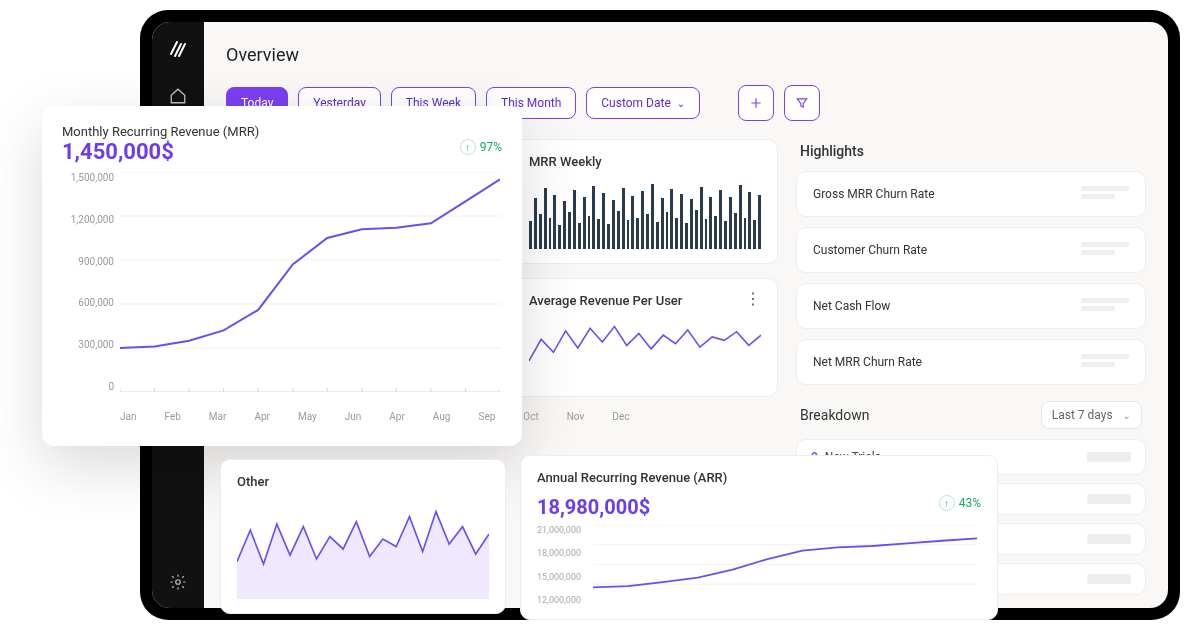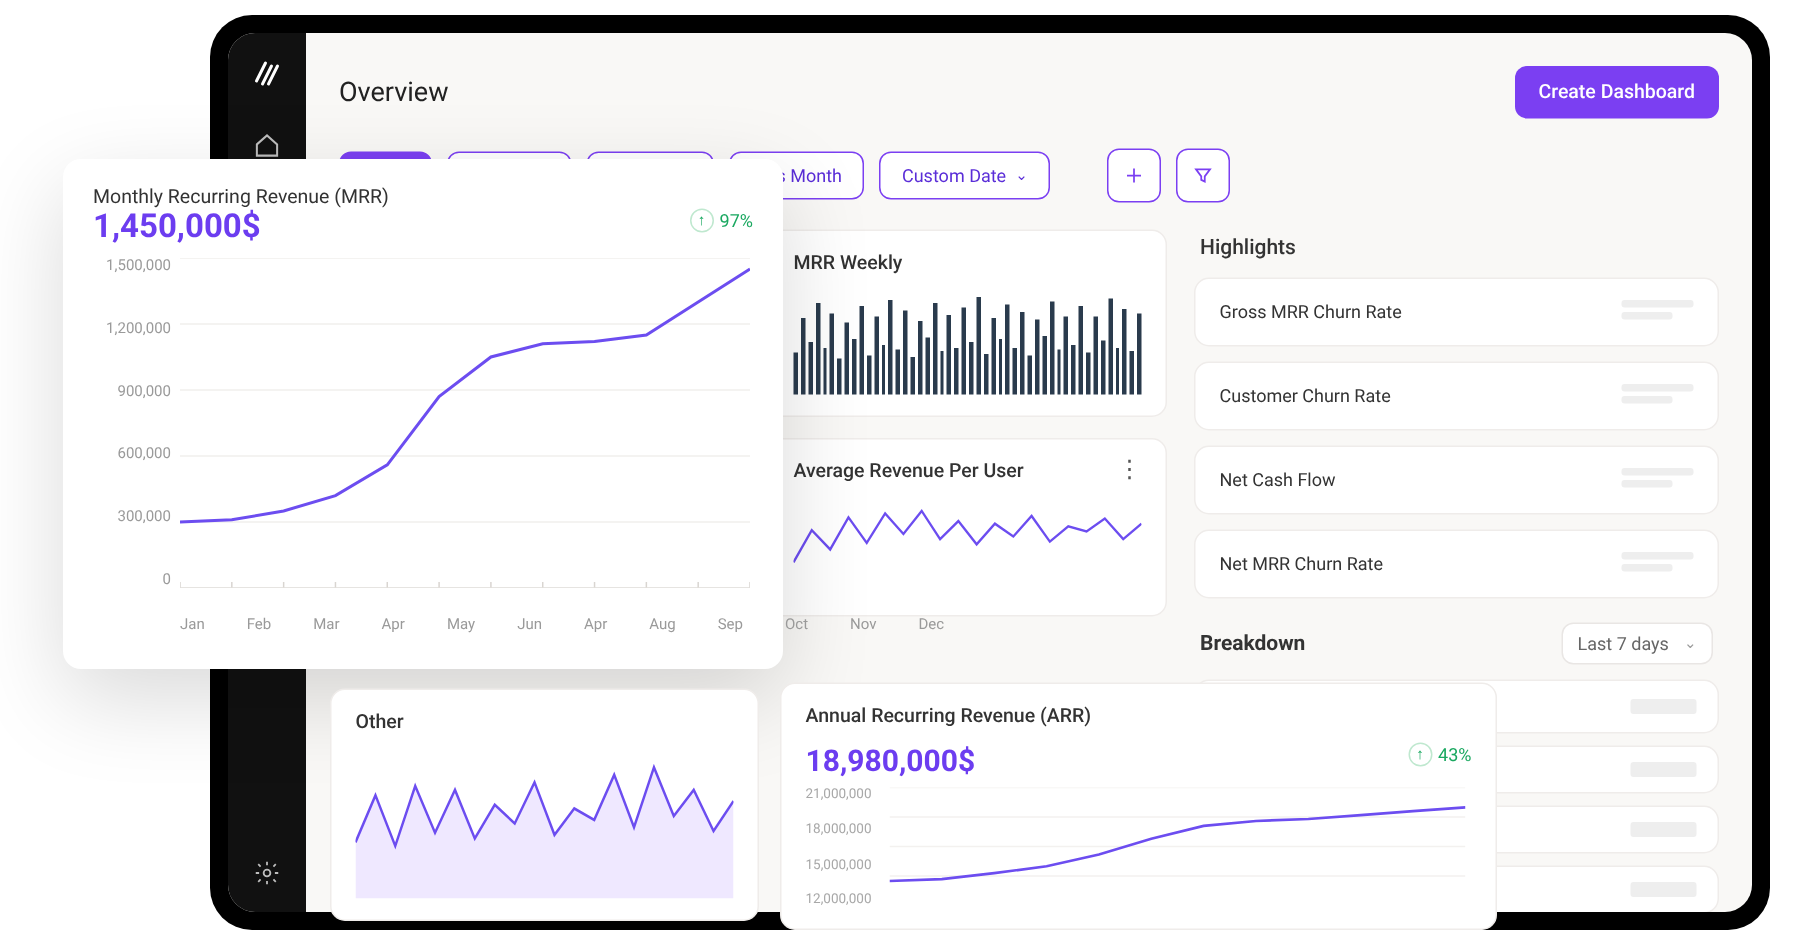--- a/index.html
+++ b/index.html
@@ -27,21 +27,21 @@
   .card-title { font-size: 13px; color: #333; font-weight: 500; margin-bottom: 10px; }
   .more { float: right; color: #555; font-size: 16px; line-height: 12px; cursor: pointer; }
   .bars { display: flex; align-items: flex-end; gap: 2px; height: 70px; padding-top: 6px; }
   .bars div { width: 4px; background: #2a3b4d; }
   .spark { width: 100%; height: 60px; }
   .highlights-title { font-size: 14px; font-weight: 500; color: #333; margin: 4px 0 12px 4px; }
   .hl-item { background: #fff; border: 1px solid #efecea; border-radius: 10px; padding: 14px 16px; margin-bottom: 10px; display: flex; justify-content: space-between; align-items: center; font-size: 12px; color: #333; }
   .hl-item .ph { width: 48px; height: 16px; display: flex; flex-direction: column; gap: 3px; }
   .hl-item .ph span { display: block; height: 5px; background: #eee; border-radius: 2px; }
   .breakdown { display: flex; justify-content: space-between; align-items: center; margin: 16px 4px 10px 4px; }
-  .breakdown .label { font-size: 14px; font-weight: 700; color: #333; }
+  .breakdown .label { font-size: 14px; font-weight: 400; color: #333; }
   .range { border: 1px solid #e9e6e4; border-radius: 8px; padding: 6px 10px; font-size: 12px; color: #666; background: #fff; display: inline-flex; align-items: center; gap: 10px; cursor: pointer; }
   .bd-item { background: #fff; border: 1px solid #efecea; border-radius: 10px; padding: 10px 14px; margin-bottom: 8px; display: flex; justify-content: space-between; align-items: center; font-size: 12px; color: #444; }
   .bd-item .count { color: #6c4df0; font-weight: 600; margin-right: 4px; }
   .bd-item .ph { width: 44px; height: 10px; background: #eee; border-radius: 2px; }
 
   
   .float-mrr { position: absolute; left: 42px; top: 106px; width: 480px; height: 340px; background: #fff; border-radius: 12px; box-shadow: 0 20px 60px rgba(0,0,0,0.15); padding: 18px 20px 10px 20px; }
   .float-mrr .title { font-size: 13px; color: #333; margin-bottom: 0; }
   .float-mrr .value { font-size: 22px; font-weight: 700; color: #6c3df0; }
   .float-mrr .delta { float: right; font-size: 12px; color: #1aa860; display: inline-flex; align-items: center; gap: 4px; }
@@ -86,21 +86,20 @@
         <svg width="18" height="18" viewBox="0 0 24 24" fill="none" stroke="currentColor" stroke-width="1.6">
             <circle cx="12" cy="12" r="3"></circle>
             <path d="M12 2v3M12 19v3M4.2 4.2l2.1 2.1M17.7 17.7l2.1 2.1M2 12h3M19 12h3M4.2 19.8l2.1-2.1M17.7 6.3l2.1-2.1"></path>
           </svg>
       </div>
     </div>
 
     <div class="main">
       <div class="header">
         <h1>Overview</h1>
-        <button class="create">Create Dashboard</button>
       </div>
 
       <div class="filters">
         <span class="chip active">Today</span>
         <span class="chip">Yesterday</span>
         <span class="chip">This Week</span>
         <span class="chip">This Month</span>
         <span class="chip">
           <span>Custom Date</span>
           <span class="chev">⌄</span>

